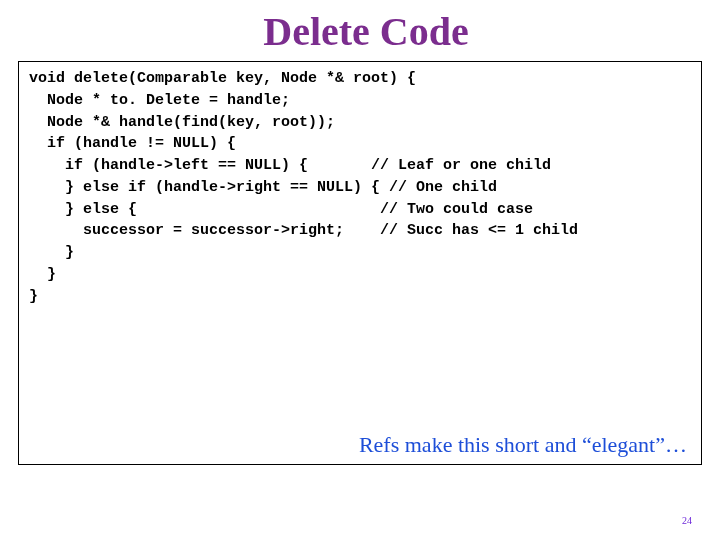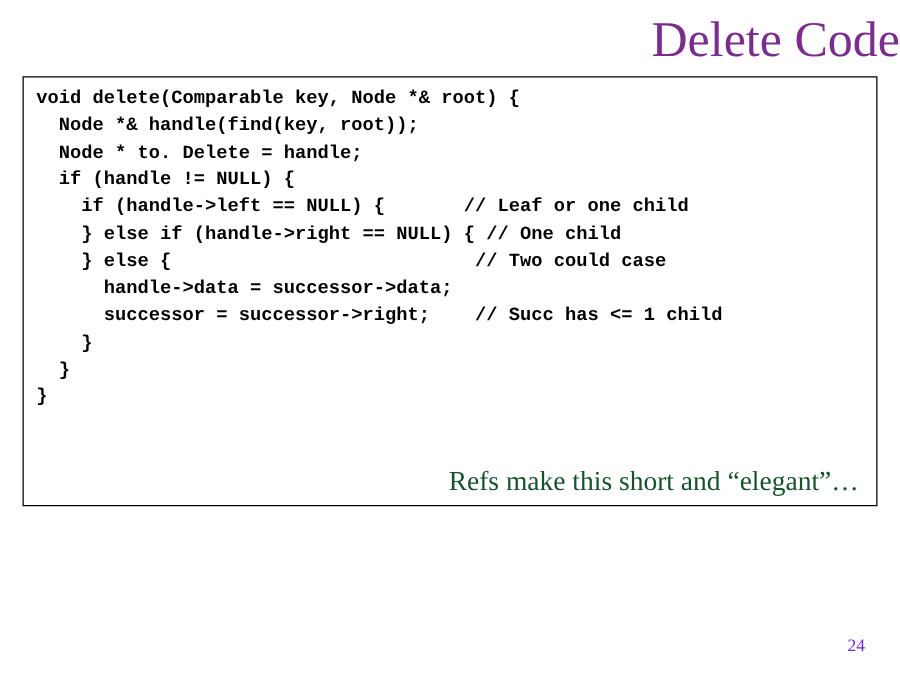--- a/index.html
+++ b/index.html
@@ -6,75 +6,74 @@
     margin: 0;
     padding: 0;
     width: 720px;
     height: 540px;
     background: #fff;
     font-family: "Times New Roman", Times, serif;
     overflow: hidden;
     position: relative;
   }
   .title {
-    text-align: right;
+    text-align: center;
     font-size: 40px;
     color: #7b2d8e;
     margin: 8px 0 6px 12px;
-    font-weight: normal;
+    font-weight: bold;
   }
   .codebox {
     border: 1.5px solid #000;
     margin: 0 18px 0 18px;
     padding: 6px 10px 20px 10px;
     position: relative;
-    height: 344px;
+    height: 404px;
     box-sizing: border-box;
   }
   .codeline {
     font-family: "Courier New", Courier, monospace;
     font-weight: bold;
     font-size: 15px;
     white-space: pre;
     line-height: 1.45;
     color: #000;
   }
   .caption {
     position: absolute;
     right: 14px;
     bottom: 6px;
     text-align: center;
     font-family: "Times New Roman", Times, serif;
     font-size: 22px;
-    color: #14532d;
+    color: #1d4ed8;
     line-height: 1.25;
   }
   .pagenum {
     position: absolute;
     right: 28px;
     bottom: 14px;
     font-family: "Times New Roman", Times, serif;
-    font-size: 14px;
+    font-size: 10px;
     color: #6d28d9;
   }
 </style>
 </head>
 <body>
 
 <div class="title">Delete Code</div>
 
 <div class="codebox">
   <div class="codeline">void delete(Comparable key, Node *&amp; root) {</div>
+  <div class="codeline">  Node * to. Delete = handle;</div>
   <div class="codeline">  Node *&amp; handle(find(key, root));</div>
-  <div class="codeline">  Node * to. Delete = handle;</div>
   <div class="codeline">  if (handle != NULL) {</div>
   <div class="codeline">    if (handle-&gt;left == NULL) {       // Leaf or one child</div>
   <div class="codeline">    } else if (handle-&gt;right == NULL) { // One child</div>
   <div class="codeline">    } else {                           // Two could case</div>
-  <div class="codeline">      handle-&gt;data = successor-&gt;data;</div>
   <div class="codeline">      successor = successor-&gt;right;    // Succ has &lt;= 1 child</div>
   <div class="codeline">    }</div>
   <div class="codeline">  }</div>
   <div class="codeline">}</div>
 
   <div class="caption">
     <span>Refs make this short and “elegant”…</span><br>
   </div>
 </div>
 

